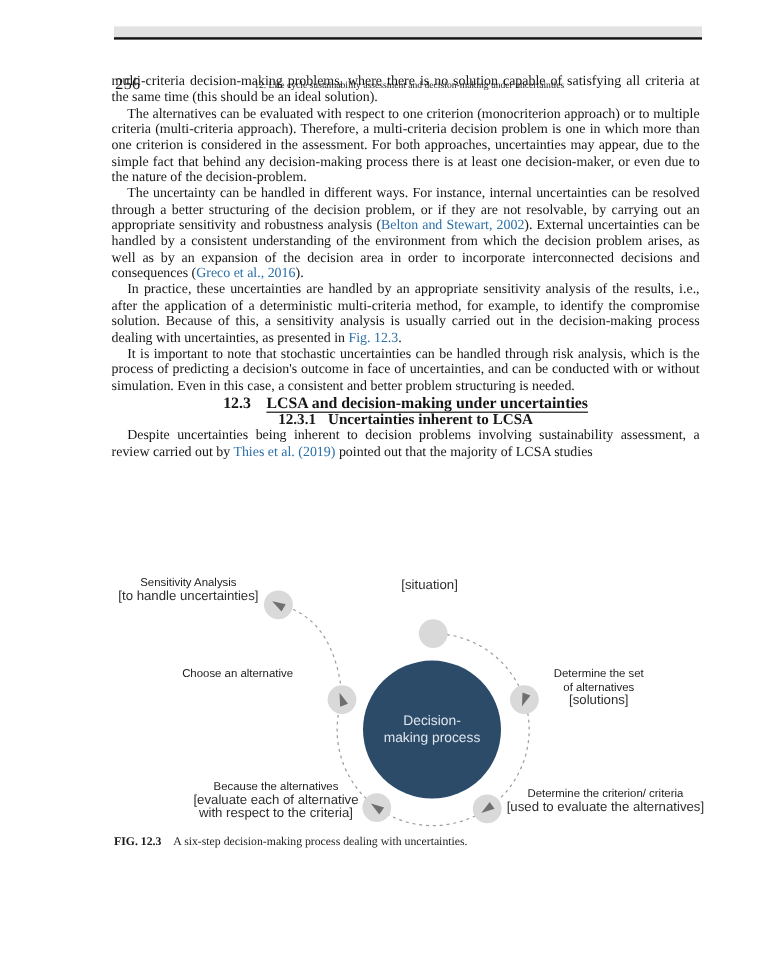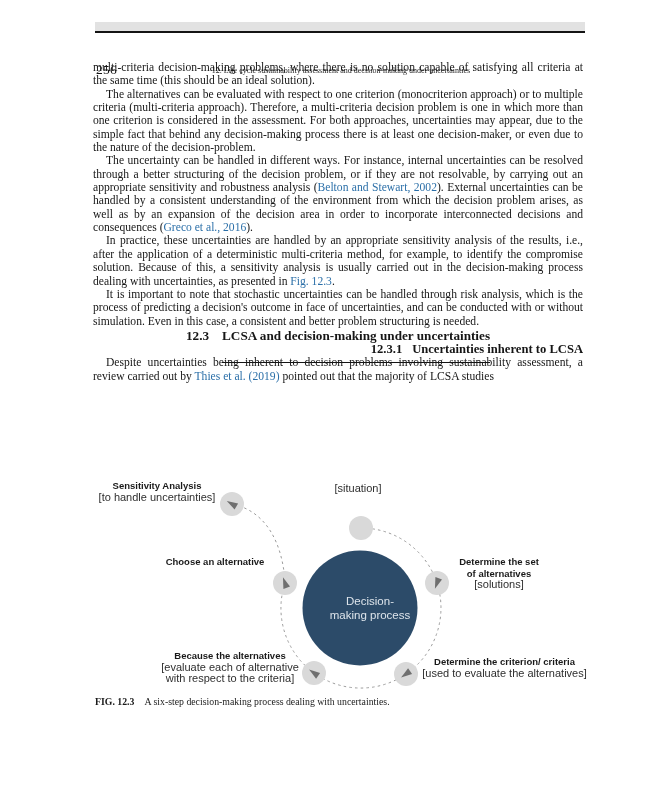--- a/index.html
+++ b/index.html
@@ -16,33 +16,33 @@
   
   .body-text{position:absolute;left:93px;top:61px;width:490px;font-size:11.6px;
              line-height:13.35px;text-align:justify;}
   .body-text p{margin:0;}
   .indent{text-indent:13px;}
   .ref{color:#2b6fa8;text-decoration:none;cursor:pointer;}
 
   .sec-head{margin-top:25px;text-align:center;font-weight:bold;font-size:13.2px;
             line-height:15px;text-indent:0;}
   .sec-head .num{margin-right:13px;}
-  .sec-head .ttl{border-bottom:1.2px solid #141414;padding-bottom:19px;}
-  .sub-head{margin-top:17px;text-align:right;font-weight:bold;font-size:12.6px;text-indent:0;}
+  .sec-head .ttl{border-bottom:1.2px solid #141414;padding-bottom:0;}
+  .sub-head{margin-top:17px;text-align:center;font-weight:bold;font-size:12.6px;text-indent:0;}
   .sub-head .num{margin-right:10px;}
   .after-sub{margin-top:9px;}
 
   
   .figure{position:absolute;left:90px;top:480px;width:505px;height:215px;
           font-family:"Liberation Sans","DejaVu Sans",sans-serif;}
   .figure svg{position:absolute;left:0;top:0;}
   .fig-label{position:absolute;text-align:center;}
-  .fig-title{font-weight:bold;font-size:9.5px;line-height:11.5px;color:#1a1a1a;white-space:pre-line;}
+  .fig-title{font-weight:normal;font-size:9.5px;line-height:11.5px;color:#1a1a1a;white-space:pre-line;}
   .fig-sub{font-size:11px;line-height:11px;color:#2e2e2e;white-space:pre-line;}
-  .center-label{position:absolute;left:200px;top:115px;width:160px;text-align:center;
+  .center-label{position:absolute;left:190px;top:115px;width:160px;text-align:center;
                 font-size:11.5px;line-height:13.5px;color:#dde4eb;white-space:pre-line;}
 
   .caption{position:absolute;left:95px;top:696px;width:488px;font-size:9.8px;color:#1a1a1a;}
   .caption .cap-label{font-weight:bold;margin-right:10px;}
 </style>
 </head>
 <body>
 
 <div class="page">
 
@@ -119,21 +119,21 @@
 of alternatives</div>
       <div class="fig-sub">[solutions]</div>
     </div>
 
     <div class="fig-label" style="left:55px;top:170px;width:170px;">
       <div class="fig-title">Because the alternatives</div>
       <div class="fig-sub">[evaluate each of alternative
 with respect to the criteria]</div>
     </div>
 
-    <div class="fig-label" style="left:40px;top:76px;width:170px;">
+    <div class="fig-label" style="left:23px;top:76px;width:170px;">
       <div class="fig-title">Choose an alternative</div>
     </div>
 
     <div class="fig-label" style="left:-3px;top:0px;width:140px;">
       <div class="fig-title">Sensitivity Analysis</div>
       <div class="fig-sub">[to handle uncertainties]</div>
     </div>
   </div>
 
   <div class="caption">

